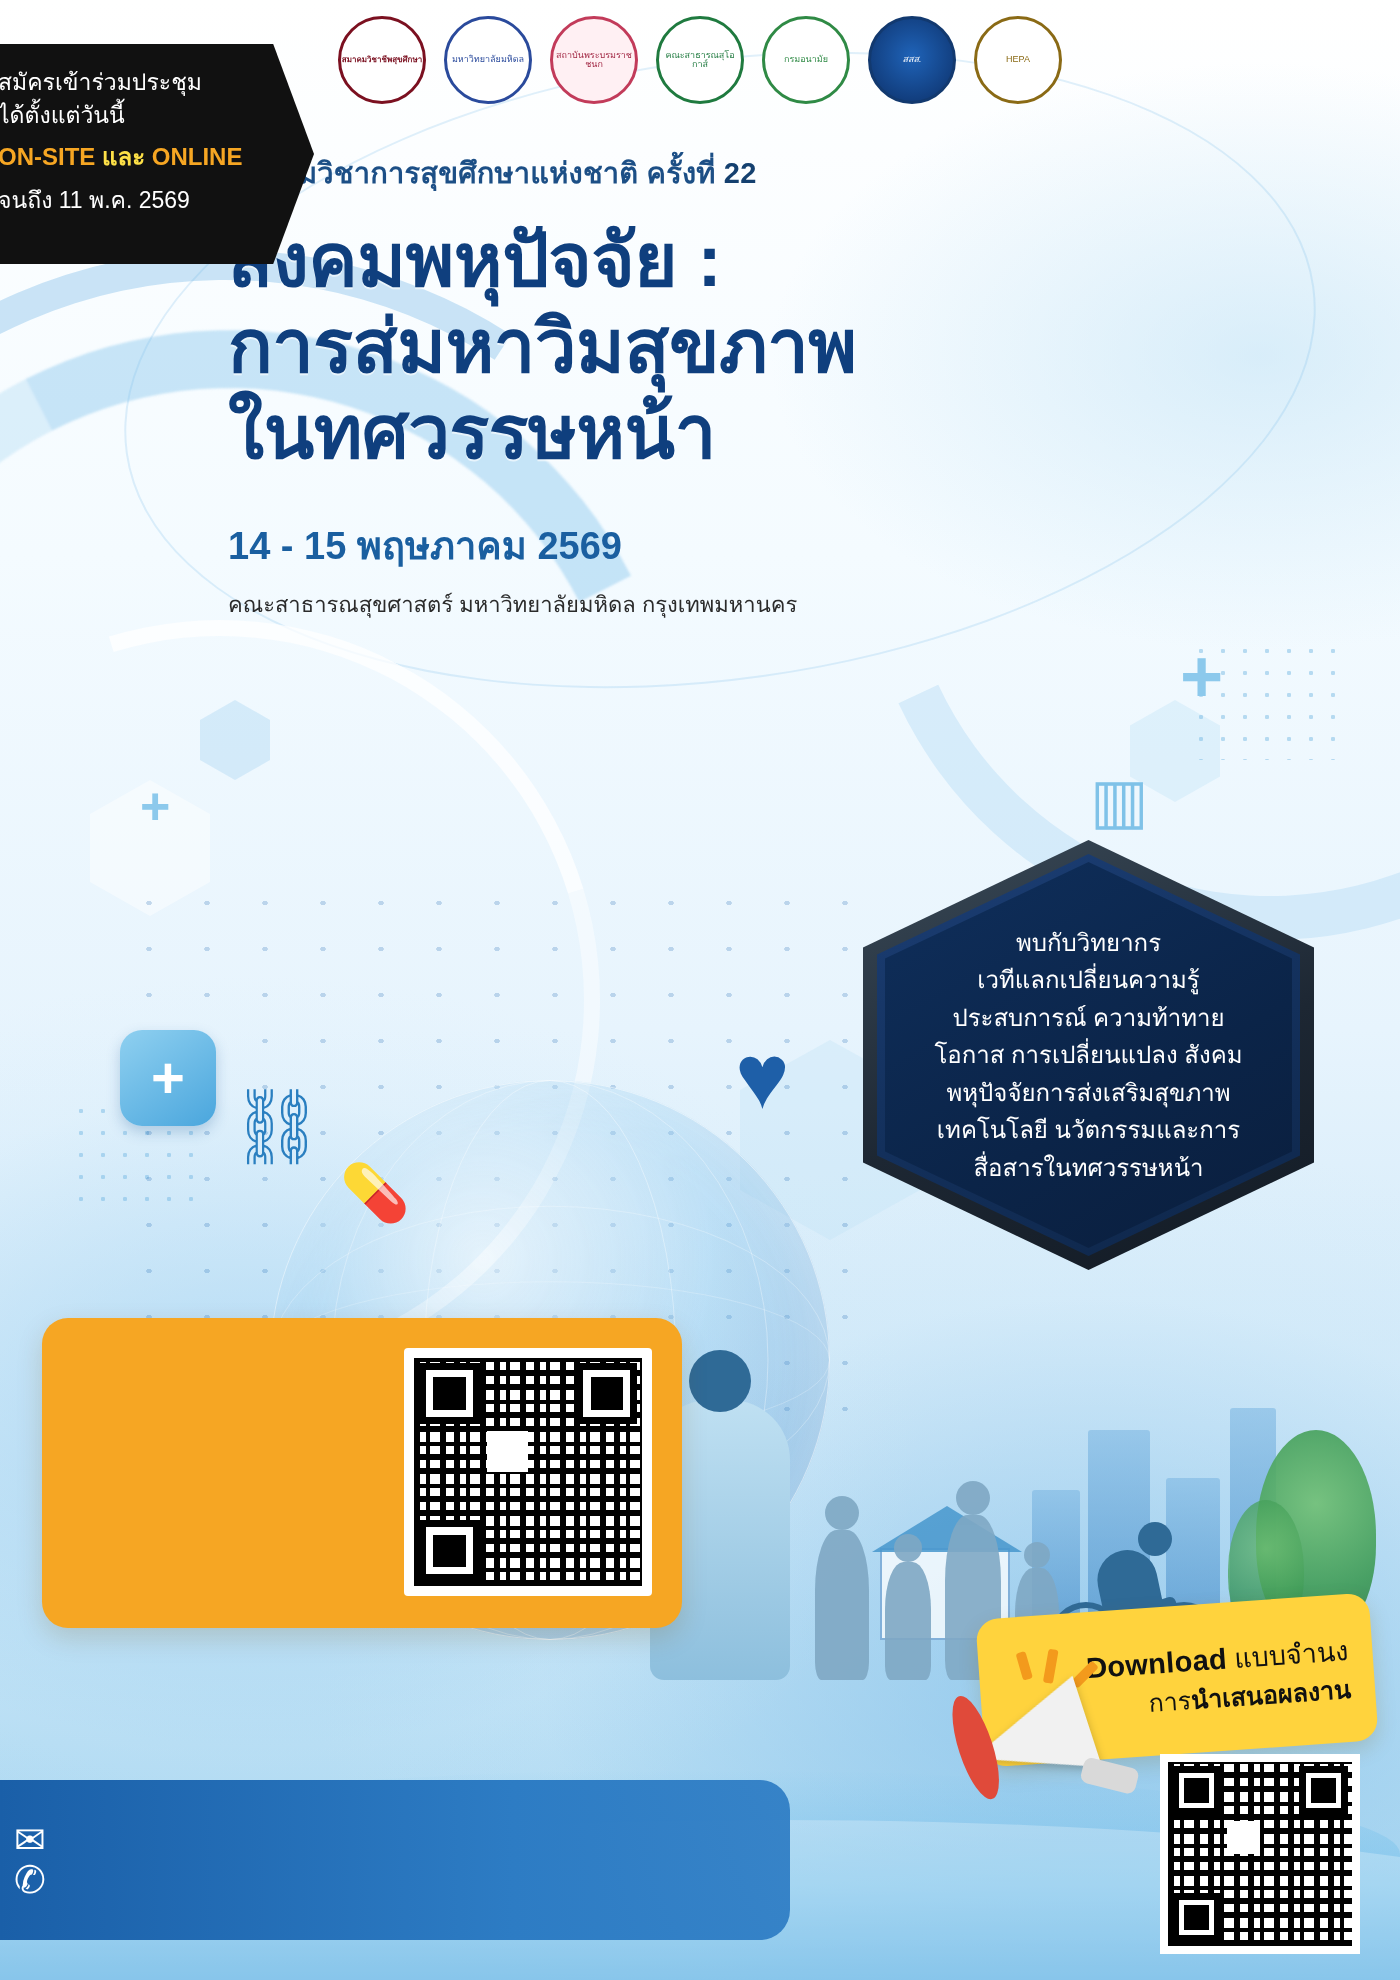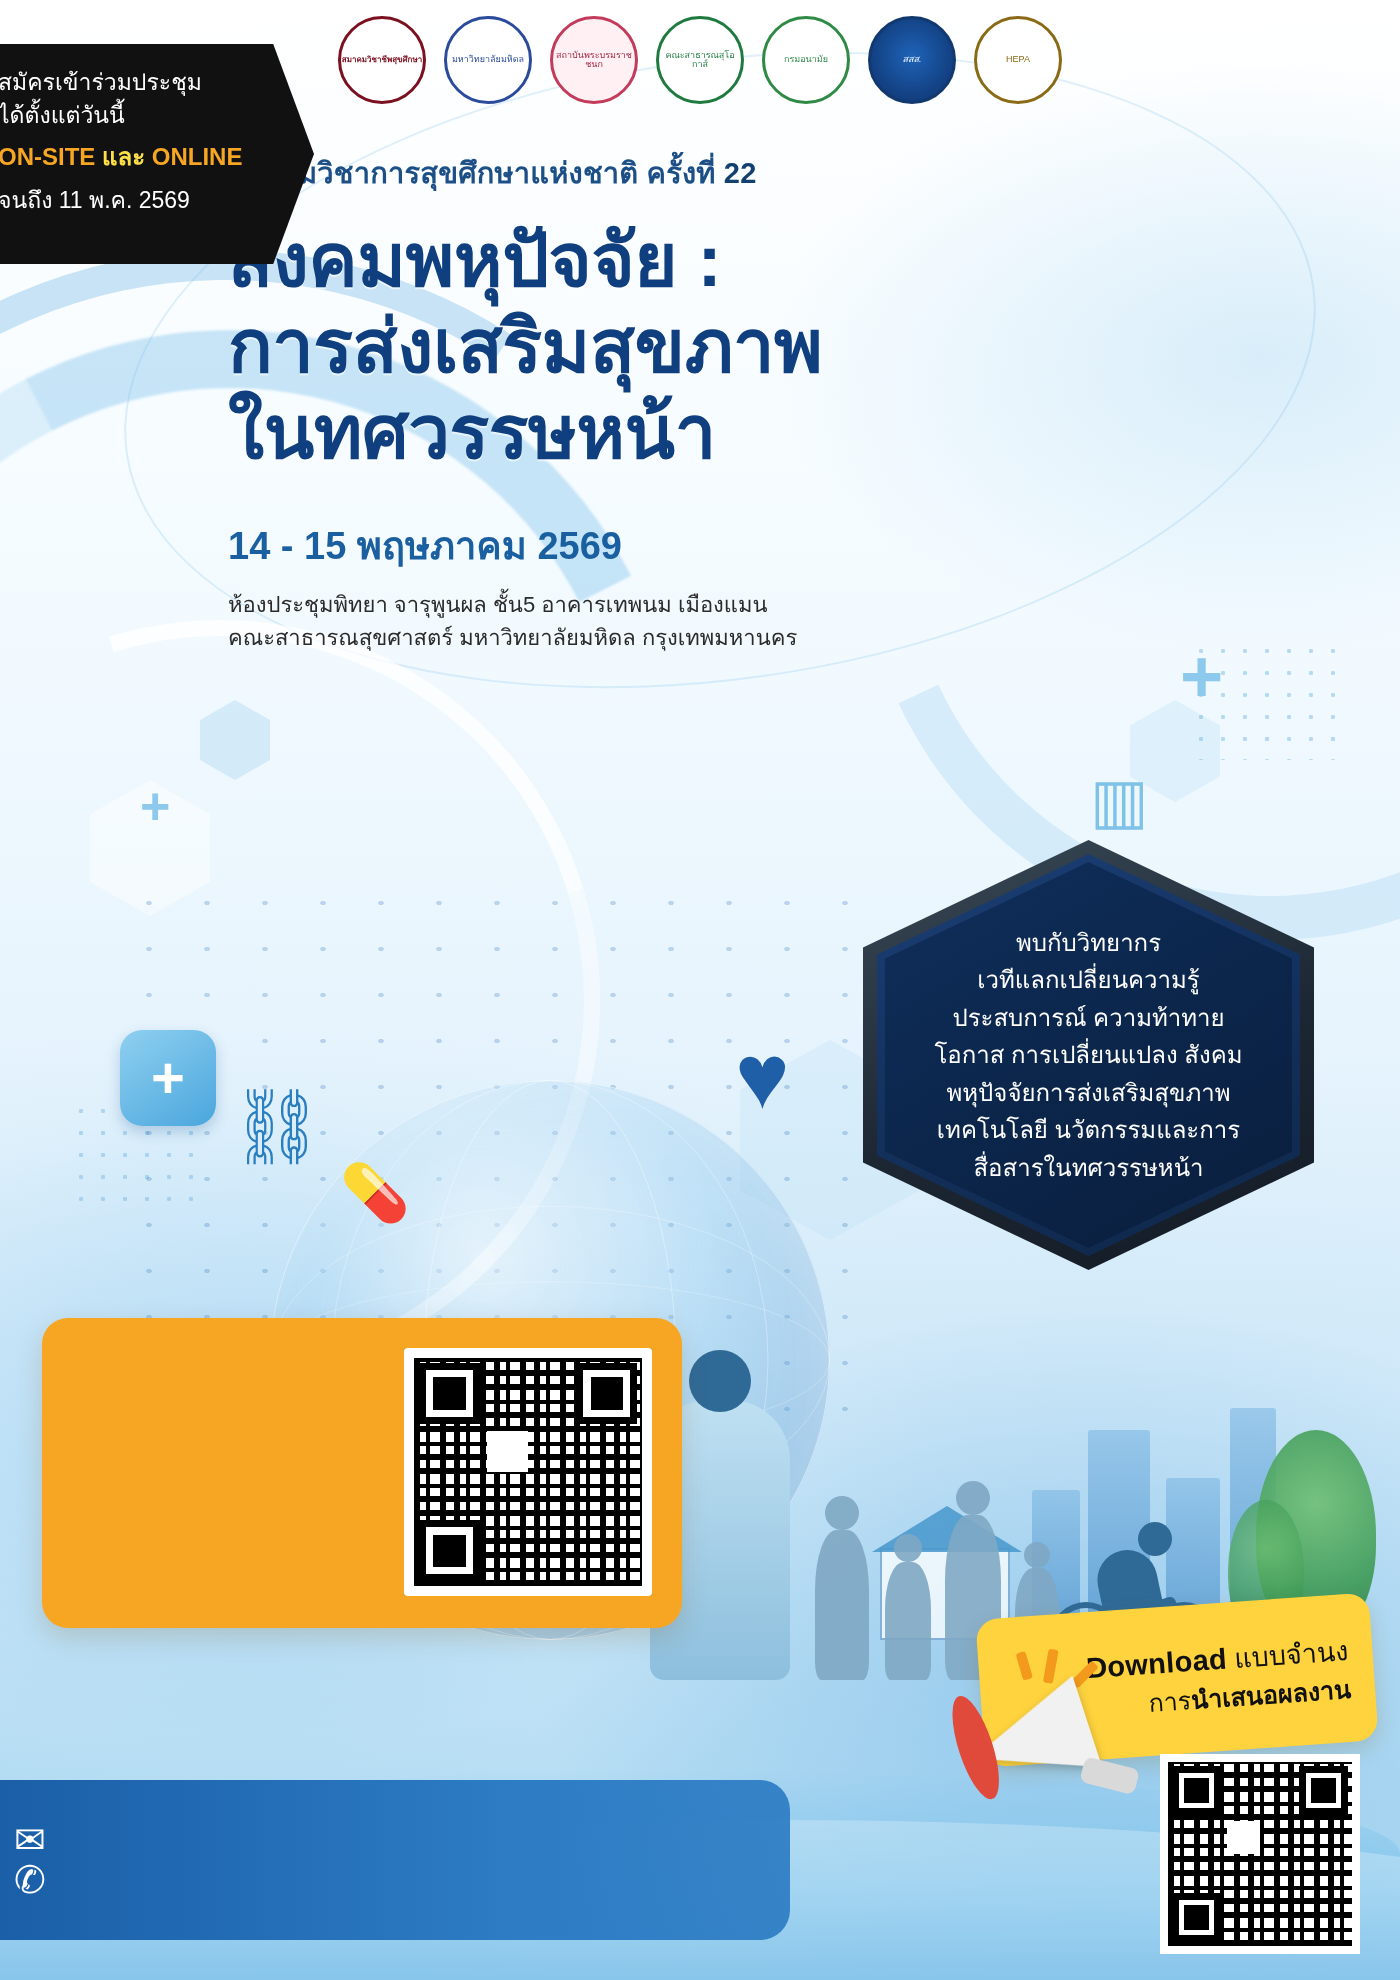--- a/index.html
+++ b/index.html
@@ -444,26 +444,25 @@
     </div>
     <div class="logo lg7">
       <span class="in">HEPA</span>
     </div>
   </div>
 
   <div class="head">
     <div class="kicker"><span>ประชุมวิชาการสุขศึกษาแห่งชาติ ครั้งที่ </span><b>22</b></div>
     <div class="title">
       <div>สังคมพหุปัจจัย :</div>
-      <div>การส่งเสริมสุขภาพ</div>
+      <div>การส่มหาวิมสุขภาพ</div>
       <div>ในทศวรรษหน้า</div>
     </div>
     <div class="dates">14 - 15 พฤษภาคม 2569</div>
     <div class="venue">
-      <div>ห้องประชุมพิทยา จารุพูนผล ชั้น5 อาคารเทพนม เมืองแมน</div>
       <div>คณะสาธารณสุขศาสตร์ มหาวิทยาลัยมหิดล กรุงเทพมหานคร</div>
     </div>
   </div>
 
   <div class="hexbox">
     <div class="hex-outer"></div>
     <div class="hex-inner"></div>
     <div class="hex-inner2"></div>
     <div class="hex-text">
       <div>พบกับวิทยากร</div>

